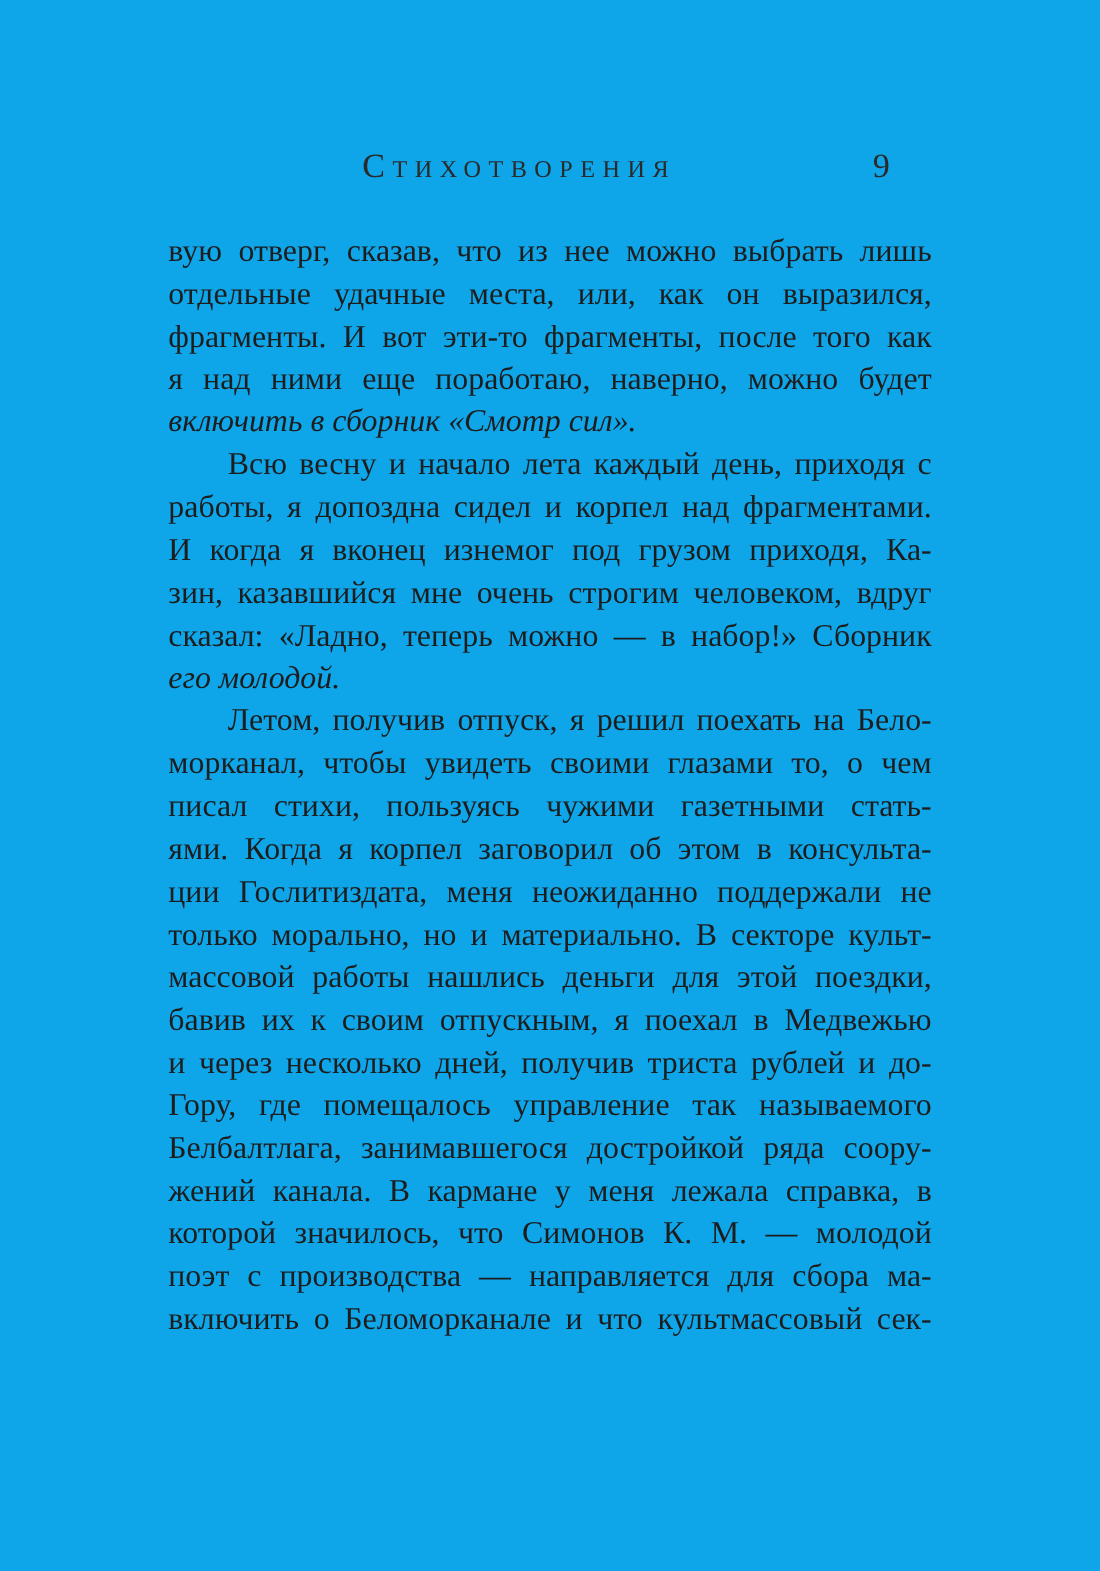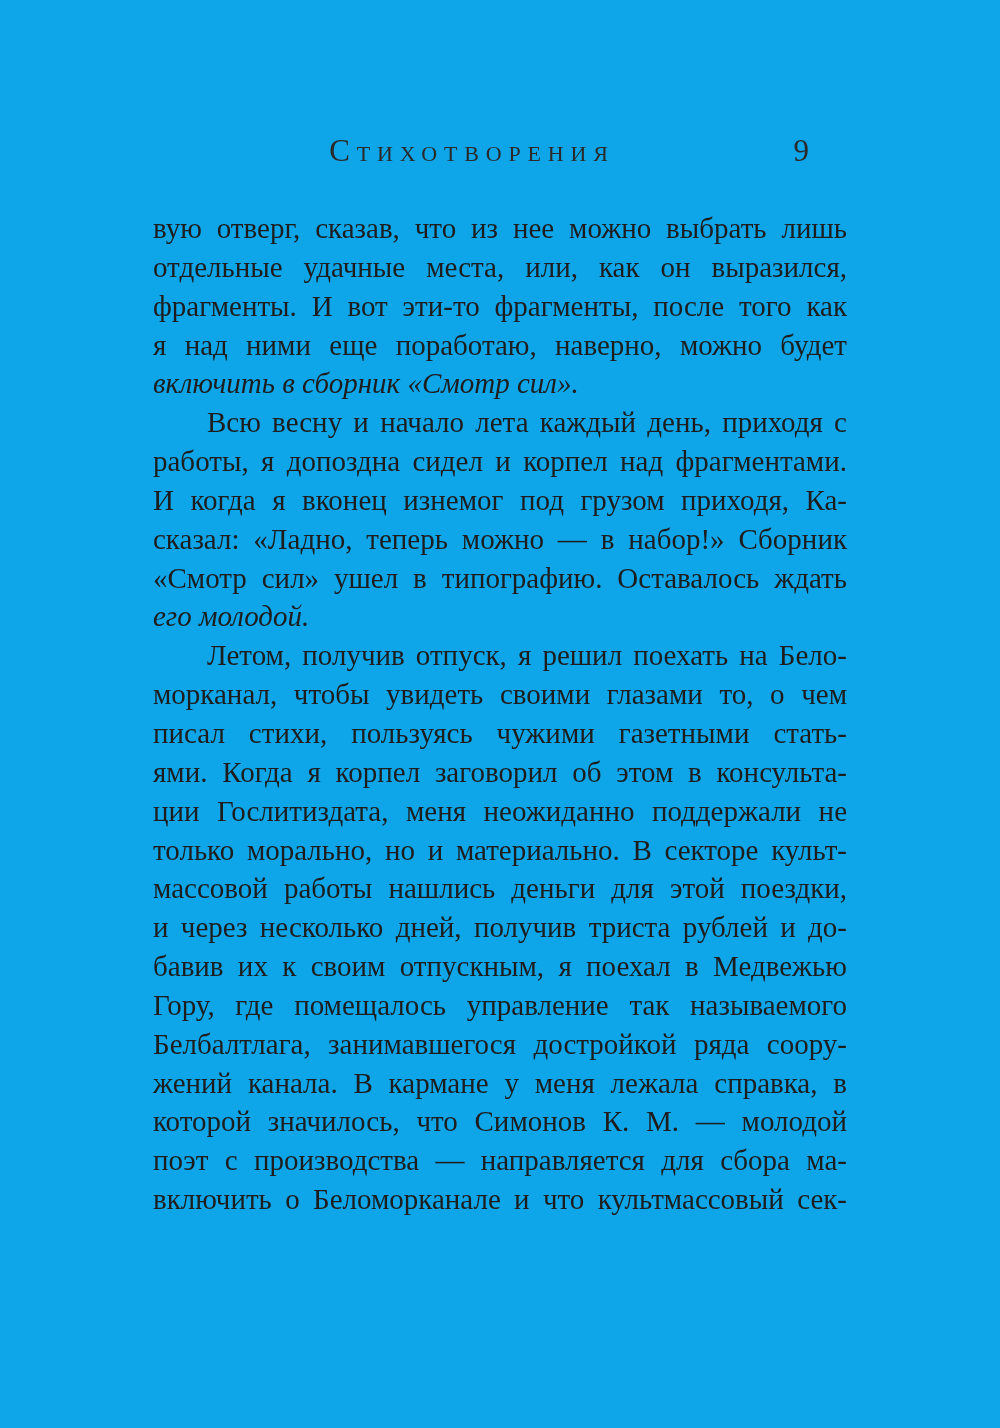--- a/index.html
+++ b/index.html
@@ -82,32 +82,32 @@
 
   <div class="body-text" id="body-text">
       <div class="line">вую отверг, сказав, что из нее можно выбрать лишь</div>
       <div class="line">отдельные удачные места, или, как он выразился,</div>
       <div class="line">фрагменты. И вот эти-то фрагменты, после того как</div>
       <div class="line">я над ними еще поработаю, наверно, можно будет</div>
       <div class="line endpara">включить в сборник «Смотр сил».</div>
       <div class="line indent">Всю весну и начало лета каждый день, приходя с</div>
       <div class="line">работы, я допоздна сидел и корпел над фрагментами.</div>
       <div class="line">И когда я вконец изнемог под грузом приходя, Ка-</div>
+      <div class="line">зин, казавшийся мне очень строгим человеком, вдруг</div>
       <div class="line">сказал: «Ладно, теперь можно — в набор!» Сборник</div>
-      <div class="line">«Смотр сил» ушел в типографию. Оставалось ждать</div>
       <div class="line endpara">его молодой.</div>
       <div class="line indent">Летом, получив отпуск, я решил поехать на Бело-</div>
       <div class="line">морканал, чтобы увидеть своими глазами то, о чем</div>
       <div class="line">писал стихи, пользуясь чужими газетными стать-</div>
       <div class="line">ями. Когда я корпел заговорил об этом в консульта-</div>
       <div class="line">ции Гослитиздата, меня неожиданно поддержали не</div>
       <div class="line">только морально, но и материально. В секторе культ-</div>
       <div class="line">массовой работы нашлись деньги для этой поездки,</div>
+      <div class="line">бавив их к своим отпускным, я поехал в Медвежью</div>
       <div class="line">и через несколько дней, получив триста рублей и до-</div>
-      <div class="line">бавив их к своим отпускным, я поехал в Медвежью</div>
       <div class="line">Гору, где помещалось управление так называемого</div>
       <div class="line">Белбалтлага, занимавшегося достройкой ряда соору-</div>
       <div class="line">жений канала. В кармане у меня лежала справка, в</div>
       <div class="line">которой значилось, что Симонов К. М. — молодой</div>
       <div class="line">поэт с производства — направляется для сбора ма-</div>
       <div class="line">включить о Беломорканале и что культмассовый сек-</div>
     </div>
 
 </div>
 

